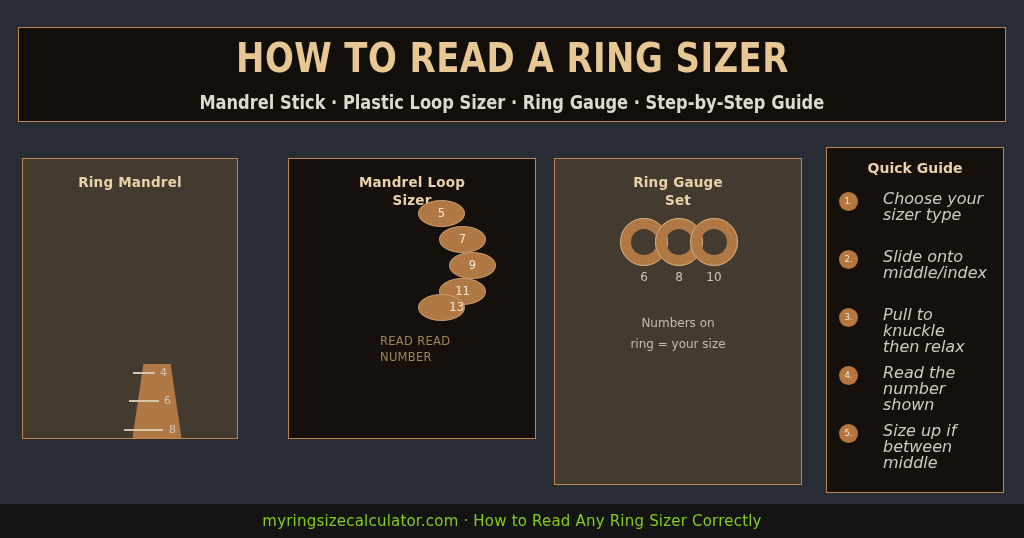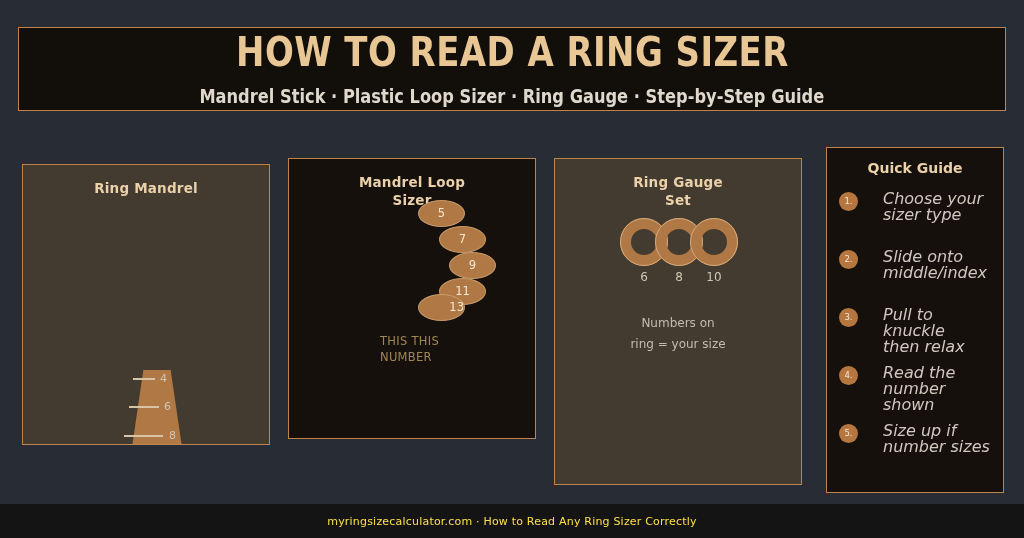--- a/index.html
+++ b/index.html
@@ -14,21 +14,21 @@
     font-family: "DejaVu Sans", sans-serif;
     position: relative;
   }
 
   
   .header {
     position: absolute;
     left: 18px;
     top: 27px;
     width: 988px;
-    height: 84px;
+    height: 95px;
     background: #120e0a;
     border: 1px solid #c2834a;
     box-sizing: border-box;
     display: flex;
     flex-direction: column;
     align-items: center;
     justify-content: center;
   }
   .header-title {
     font-family: "DejaVu Sans Condensed", "Liberation Sans Narrow", "Liberation Sans", sans-serif;
@@ -65,21 +65,21 @@
     right: 0;
     text-align: center;
     font-size: 13.5px;
     font-weight: bold;
     color: #ead1a9;
     line-height: 18px;
     letter-spacing: 0.2px;
   }
 
   
-  #panel-mandrel { left: 22px;  top: 164px; width: 248px; height: 281px; background: #443b30; }
+  #panel-mandrel { left: 22px;  top: 158px; width: 216px; height: 281px; background: #443b30; }
   .cone {
     position: absolute;
     left: 103px;
     top: 205px;
     width: 62px;
     height: 118px;
     background: #b07844;
     clip-path: polygon(28% 0%, 72% 0%, 100% 100%, 0% 100%);
   }
   .tick {
@@ -191,22 +191,22 @@
     left: 0;
     bottom: 0;
     width: 1024px;
     height: 34px;
     background: #141414;
     display: flex;
     align-items: center;
     justify-content: center;
   }
   .footer-text {
-    font-size: 11px;
-    color: #fde047;
+    font-size: 15px;
+    color: #84cc16;
     letter-spacing: 0.2px;
   }
 </style>
 </head>
 <body>
 
 <div class="header">
   <div class="header-title">HOW TO READ A RING SIZER</div>
   <div class="header-sub">Mandrel Stick · Plastic Loop Sizer · Ring Gauge · Step-by-Step Guide</div>
 </div>
@@ -230,21 +230,21 @@
 <div class="panel" id="panel-loop">
   <div class="panel-title" style="top:14px;">Mandrel Loop</div>
   <div class="panel-title" style="top:32px;">Sizer</div>
 
   <div class="loop" style="left:129px; top:41px;">5</div>
   <div class="loop" style="left:150px; top:67px;">7</div>
   <div class="loop" style="left:160px; top:93px;">9</div>
   <div class="loop" style="left:150px; top:119px;">11</div>
   <div class="loop" style="left:129px; top:135px;text-align:right;">13</div>
 
-  <div class="read-this" style="left:91px; top:174px;">THIS THIS</div>
+  <div class="read-this" style="left:91px; top:174px;">READ READ</div>
   <div class="read-this" style="left:91px; top:190px;">NUMBER</div>
 
 </div>
 
 <div class="panel" id="panel-gauge">
   <div class="panel-title" style="top:14px;">Ring Gauge</div>
   <div class="panel-title" style="top:32px;">Set</div>
 
   <div class="ringdonut" style="left:65px; top:59px;"></div>
   <div class="ringdonut" style="left:100px; top:59px;"></div>
@@ -291,20 +291,20 @@
     <div class="step-text">
       <div>Read the</div>
       <div>number shown</div>
     </div>
   </div>
 
   <div class="step" style="top:275px;">
     <div class="step-badge">5.</div>
     <div class="step-text">
       <div>Size up if</div>
-      <div>number sizes</div>
+      <div>between middle</div>
     </div>
   </div>
 </div>
 
 <div class="footer">
   <div class="footer-text">myringsizecalculator.com  ·  How to Read Any Ring Sizer Correctly</div>
 </div>
 
 </body></html>

